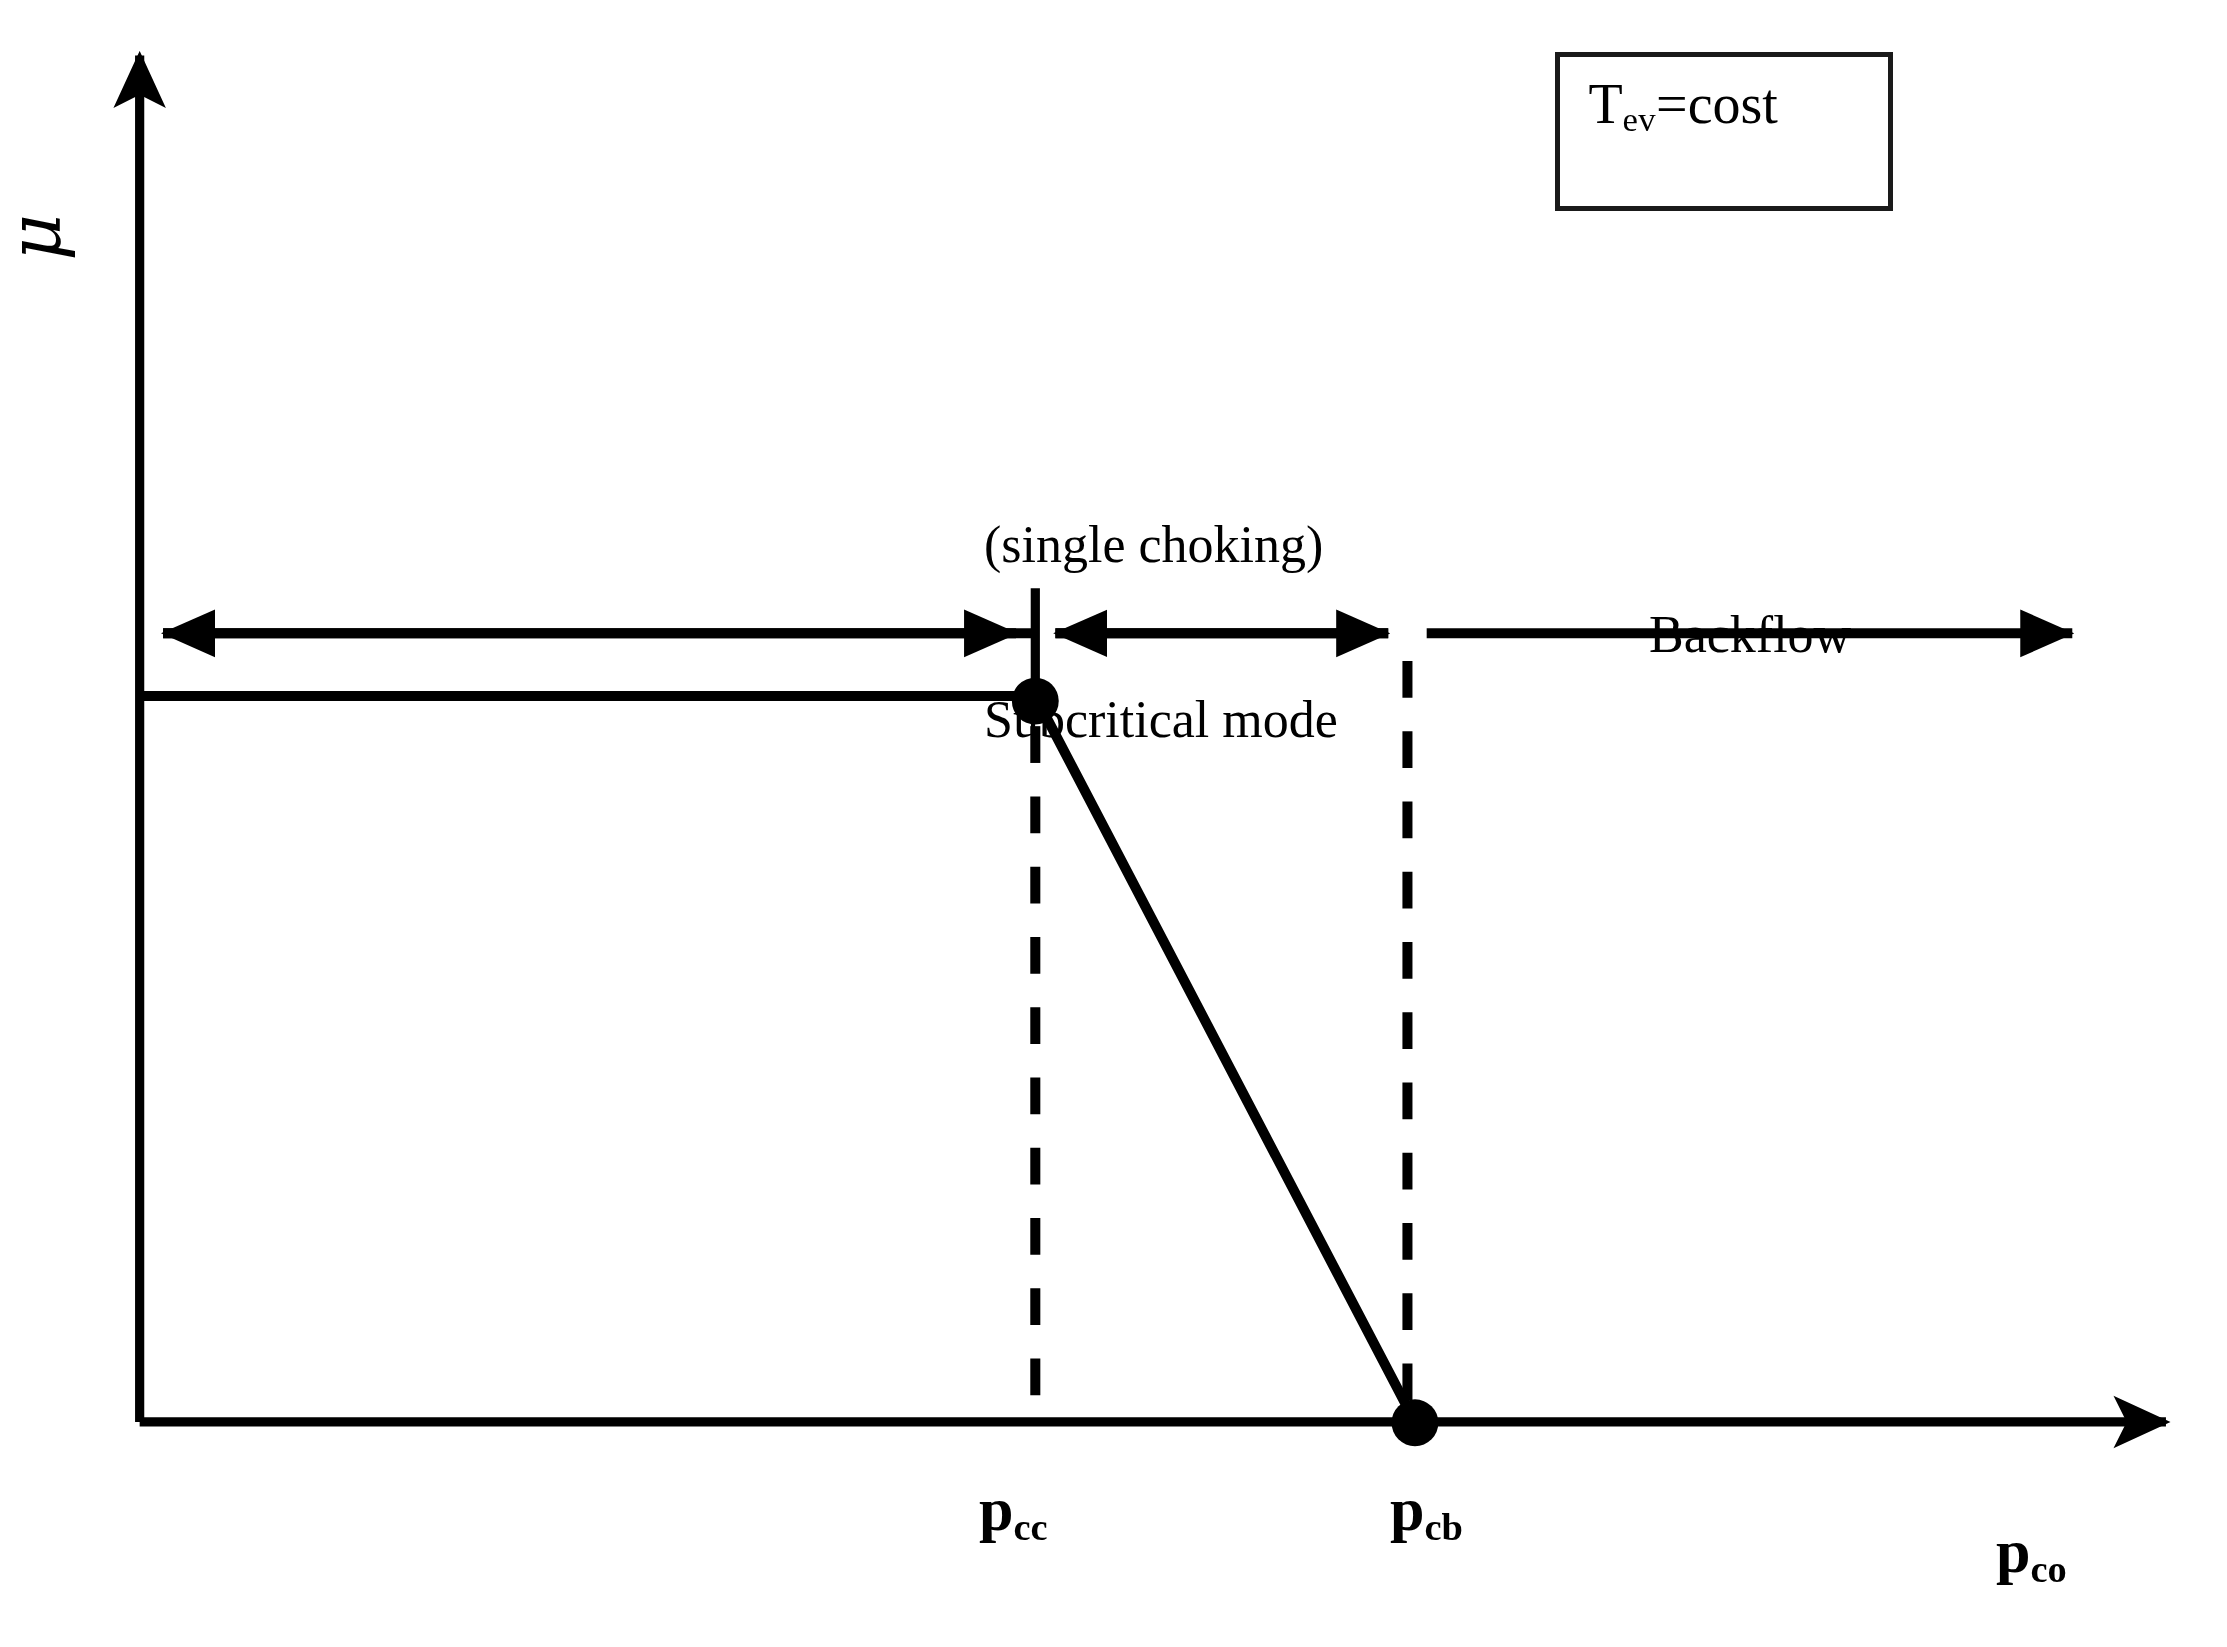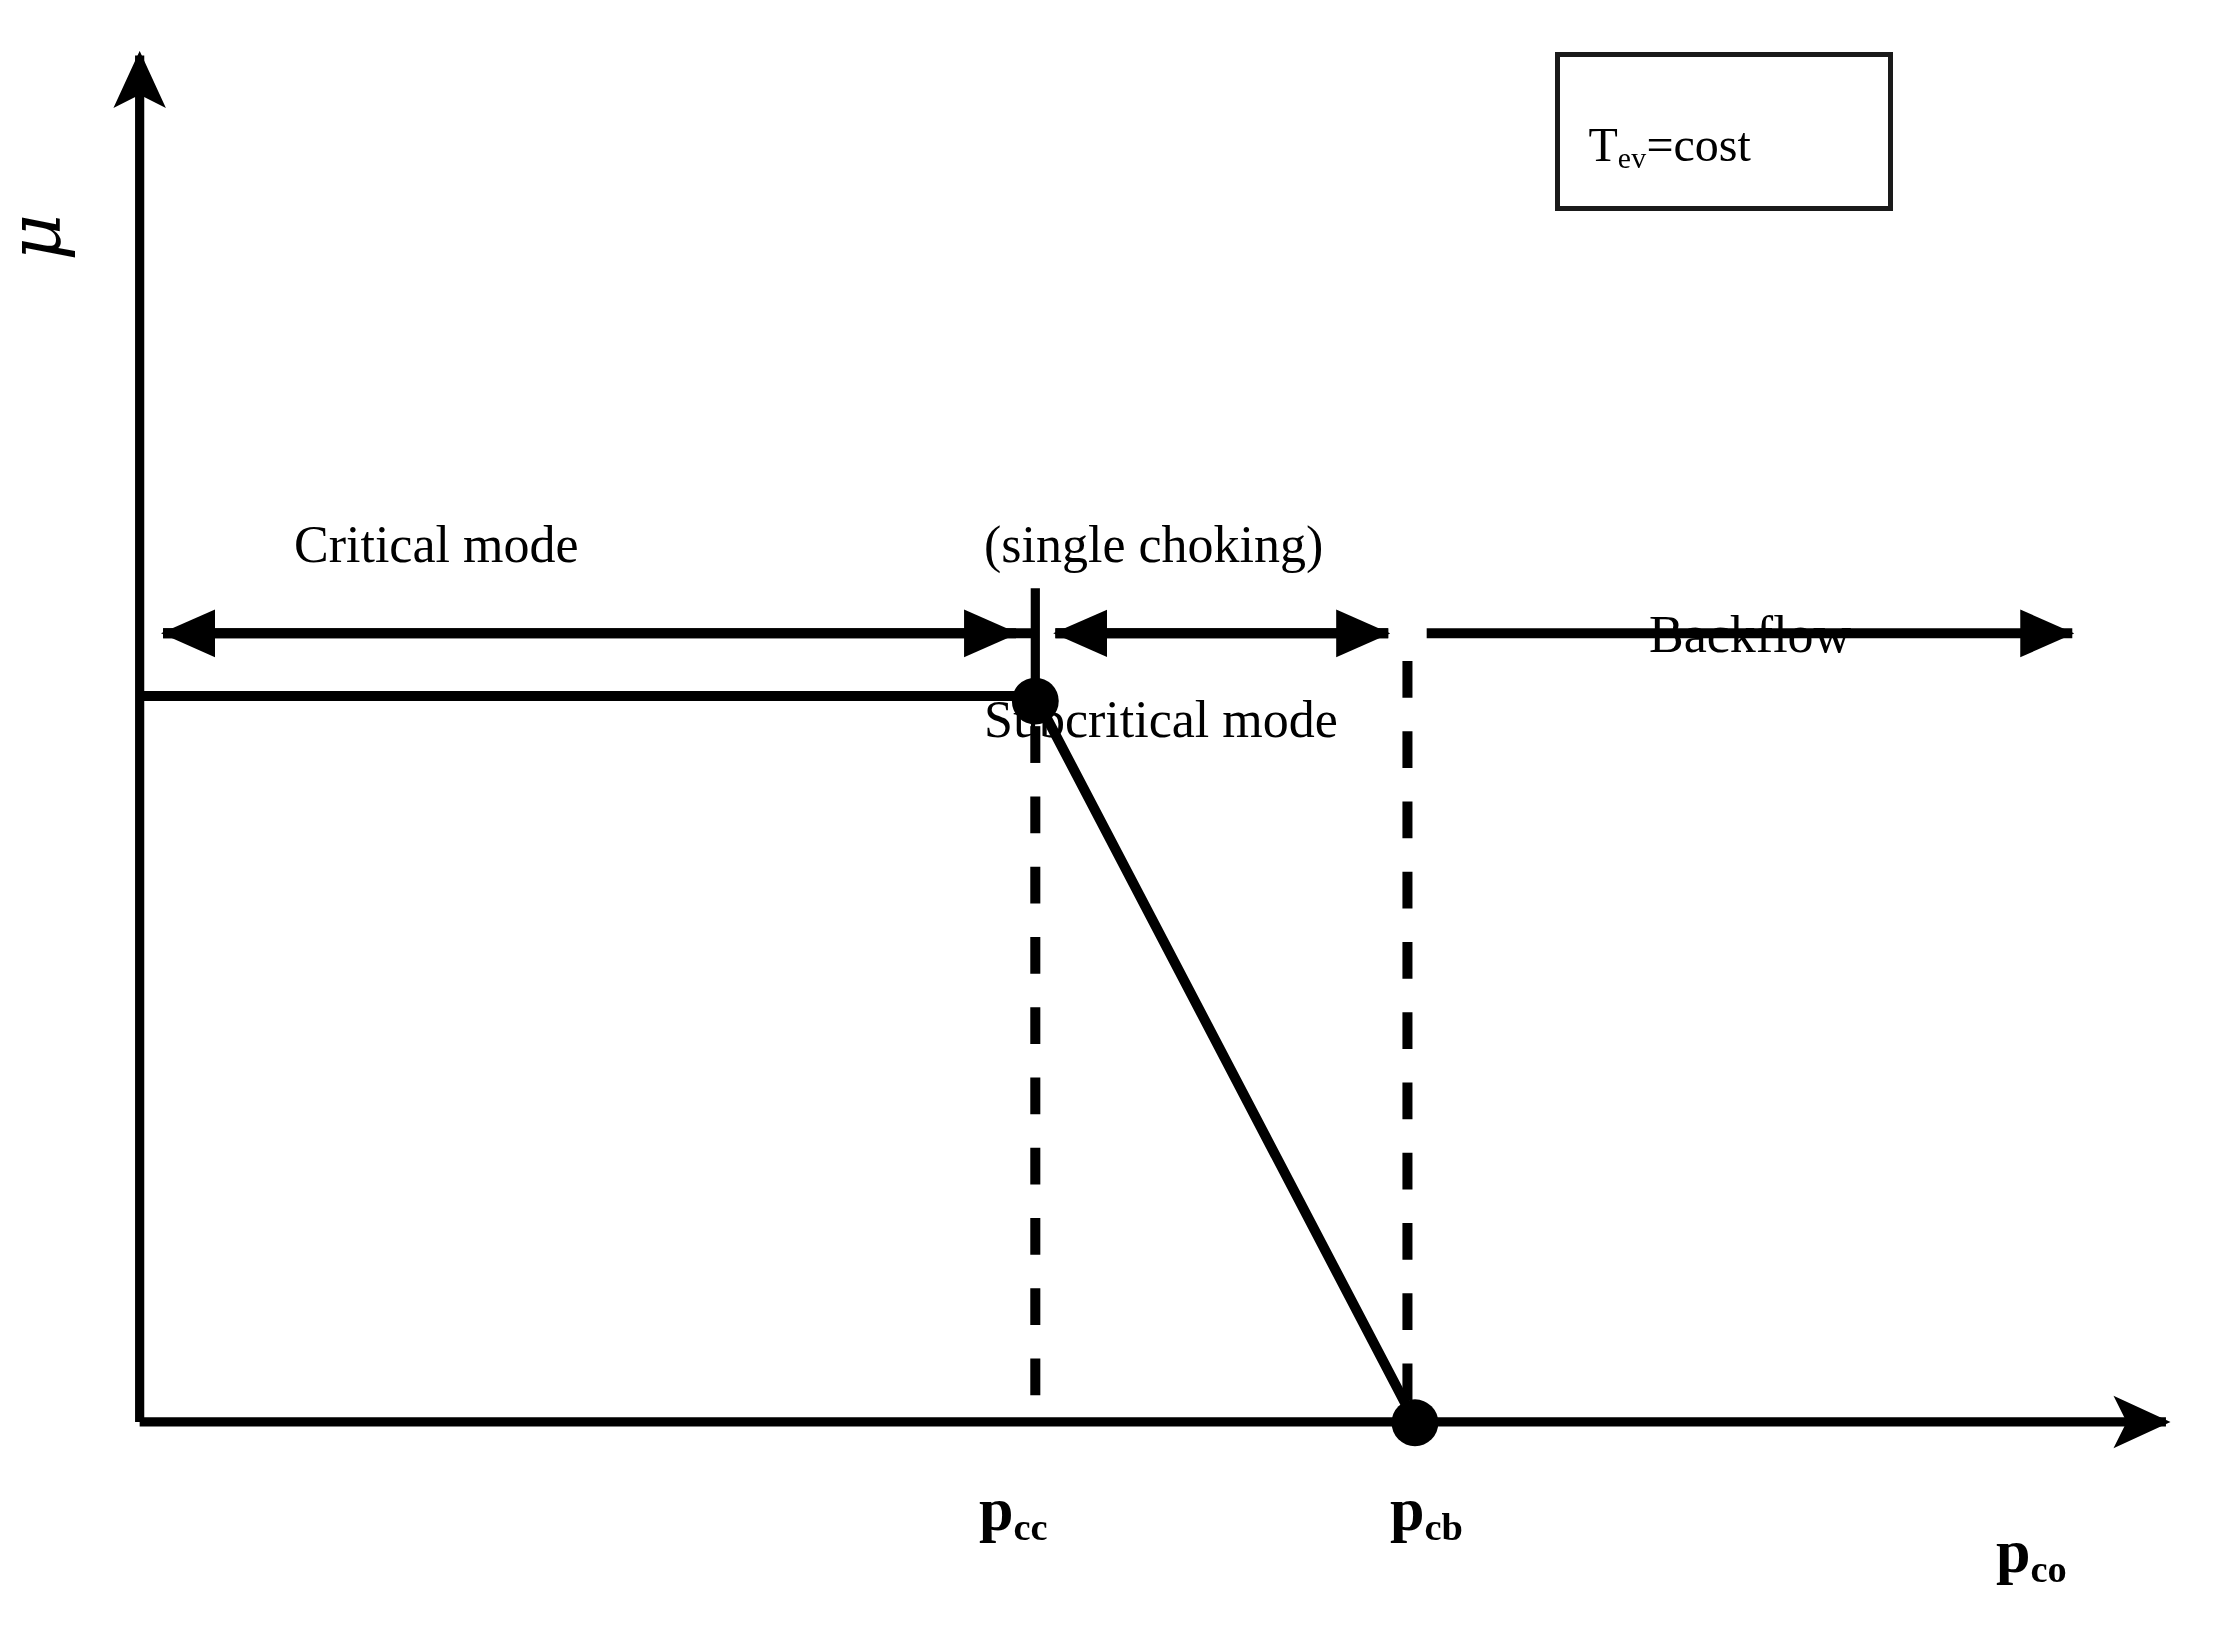--- a/index.html
+++ b/index.html
@@ -63,25 +63,24 @@
     top: 52px;
     width: 338px;
     height: 159px;
     border: 5px solid #1a1a1a;
     background: #ffffff;
     box-sizing: border-box;
     padding: 11.7px 0 0 28.4px;
   }
   .legend-entry {
     font-family: "Liberation Serif", "DejaVu Serif", serif;
-    font-size: 48px;
+    font-size: 56px;
     line-height: 1.26;
     color: #000000;
     white-space: nowrap;
-    margin-top: 46px;
   }
   .legend-entry sub {
     font-size: 0.62em;
     vertical-align: baseline;
     position: relative;
     top: 0.24em;
     letter-spacing: 0.01em;
   }
 
   
@@ -149,21 +148,20 @@
 
     <polyline points="167,832 1238,832 1692,1700" fill="none" stroke="#000000" stroke-width="12" stroke-linejoin="miter" stroke-linecap="butt"></polyline>
 
     <circle cx="1238" cy="838" r="28" fill="#000000"></circle>
     <circle cx="1692" cy="1701" r="28" fill="#000000"></circle>
   </svg>
 
   <div class="lbl" id="y-axis-label">μ</div>
 
   <div class="lbl" id="label-critical-mode">
-    <span class="region-line">Critical mode</span>
   </div>
 
   <div class="lbl" id="label-subcritical-mode">
     <span class="region-line">(single choking)</span>
     <span class="region-line">Subcritical mode</span>
   </div>
 
   <div class="lbl" id="label-backflow">
     <span class="region-line">Backflow</span>
   </div>

